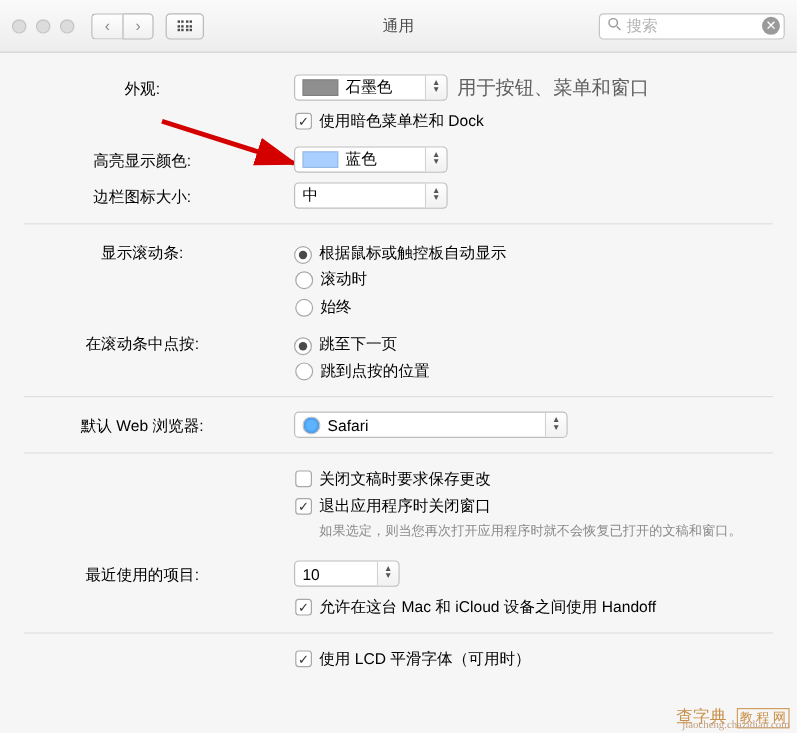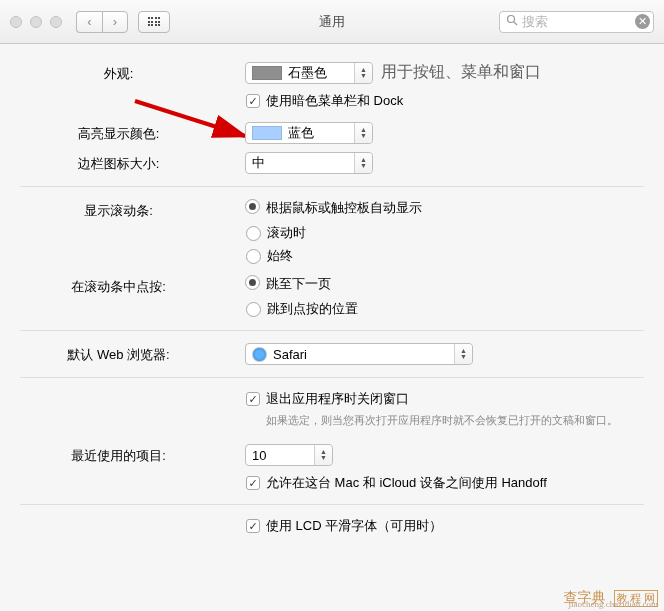--- a/index.html
+++ b/index.html
@@ -62,21 +62,21 @@
   width: 15px; height: 15px; border-radius: 50%;
   background: #9a9a9a; color: #fff; font-size: 11px;
   display: flex; align-items: center; justify-content: center;
 }
 .content { background: #f6f6f6; height: calc(611px - 44px); padding-top: 18px; position: relative; }
 .row { display: flex; margin-bottom: 8px; }
 .label {
   width: 245px; text-align: center; padding-right: 8px; padding-top: 3px;
   color: #000;
 }
-.field { flex: 1; display: flex; align-items: flex-start; }
+.field { flex: 1; display: flex; align-items: flex-end; }
 .select {
   background: #fff; border: 1px solid #bdbdbd; border-radius: 4px;
   height: 22px; display: flex; align-items: center;
   position: relative; padding-left: 6px; font-size: 13px;
 }
 .select .arrows {
   position: absolute; right: 0; top: 0; bottom: 0; width: 18px;
   background: linear-gradient(#fefefe, #f1f1f1);
   border-left: 1px solid #d0d0d0;
   border-radius: 0 4px 4px 0;
@@ -250,20 +250,24 @@
         <span>Safari</span>
         <span class="arrows">▲<br>▼</span>
       </div>
     </div>
   </div>
 
   <div class="divider"></div>
 
   <div class="sub-col">
     <div class="opt">
+        <span class="checkbox"></span>
+        <span>关闭文稿时要求保存更改</span>
+      </div>
+    <div class="opt">
         <span class="checkbox">✓</span>
         <span>退出应用程序时关闭窗口</span>
       </div>
   </div>
   <div class="helper">如果选定，则当您再次打开应用程序时就不会恢复已打开的文稿和窗口。</div>
 
   <div class="row" style="margin-top:16px">
     <div class="label">最近使用的项目:</div>
     <div class="field">
       <div class="select" style="width:88px">

